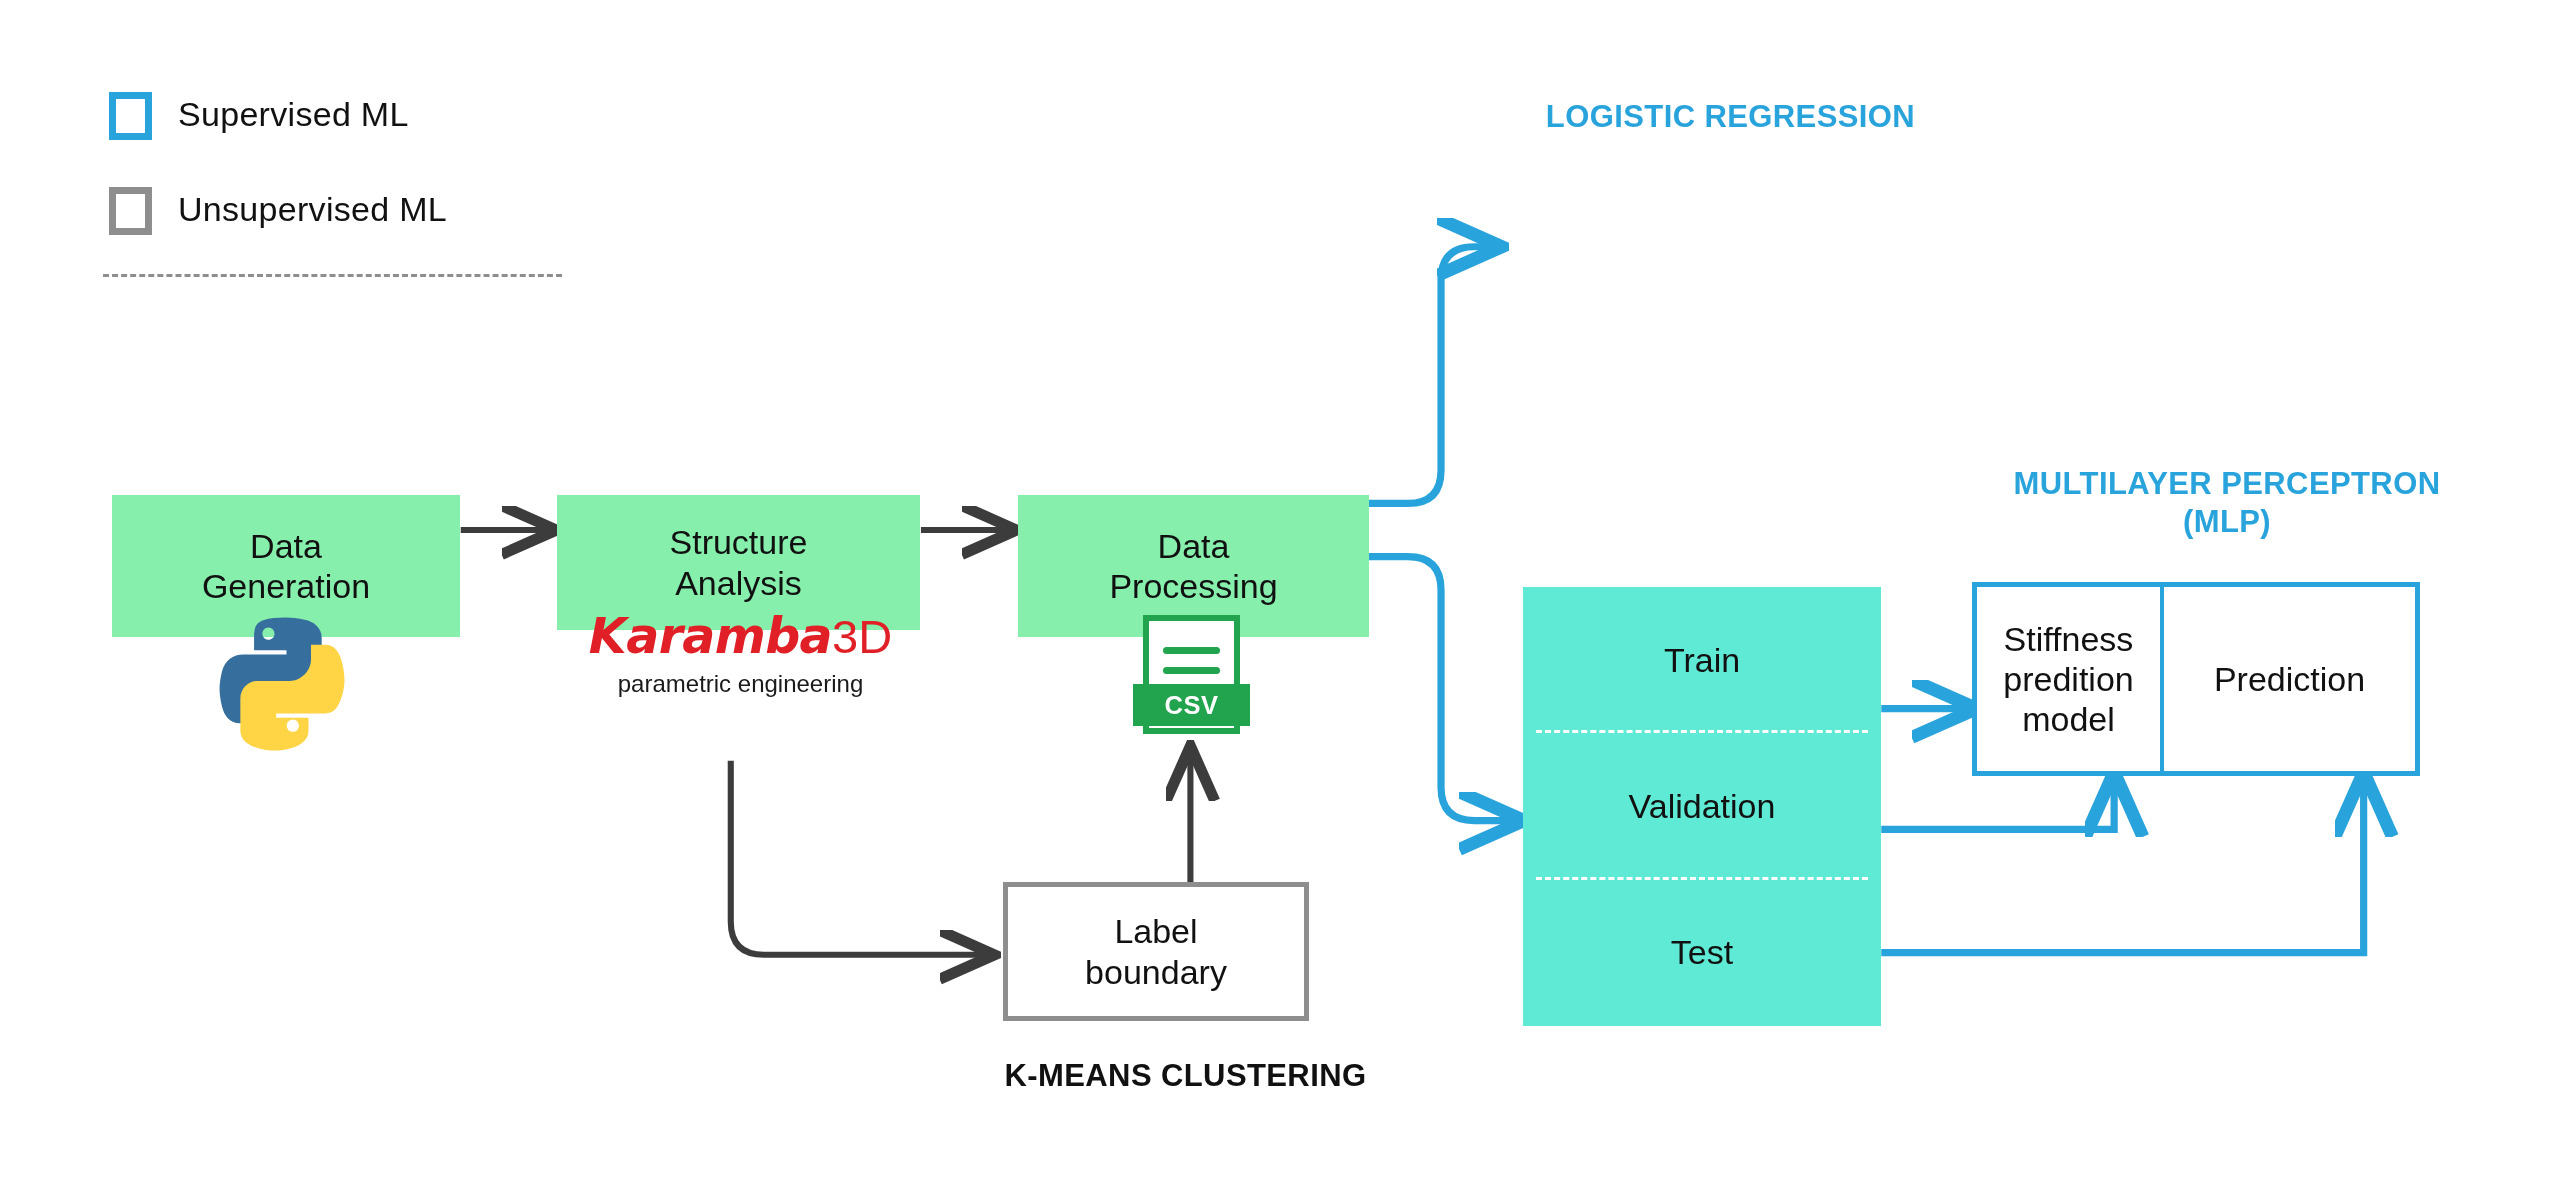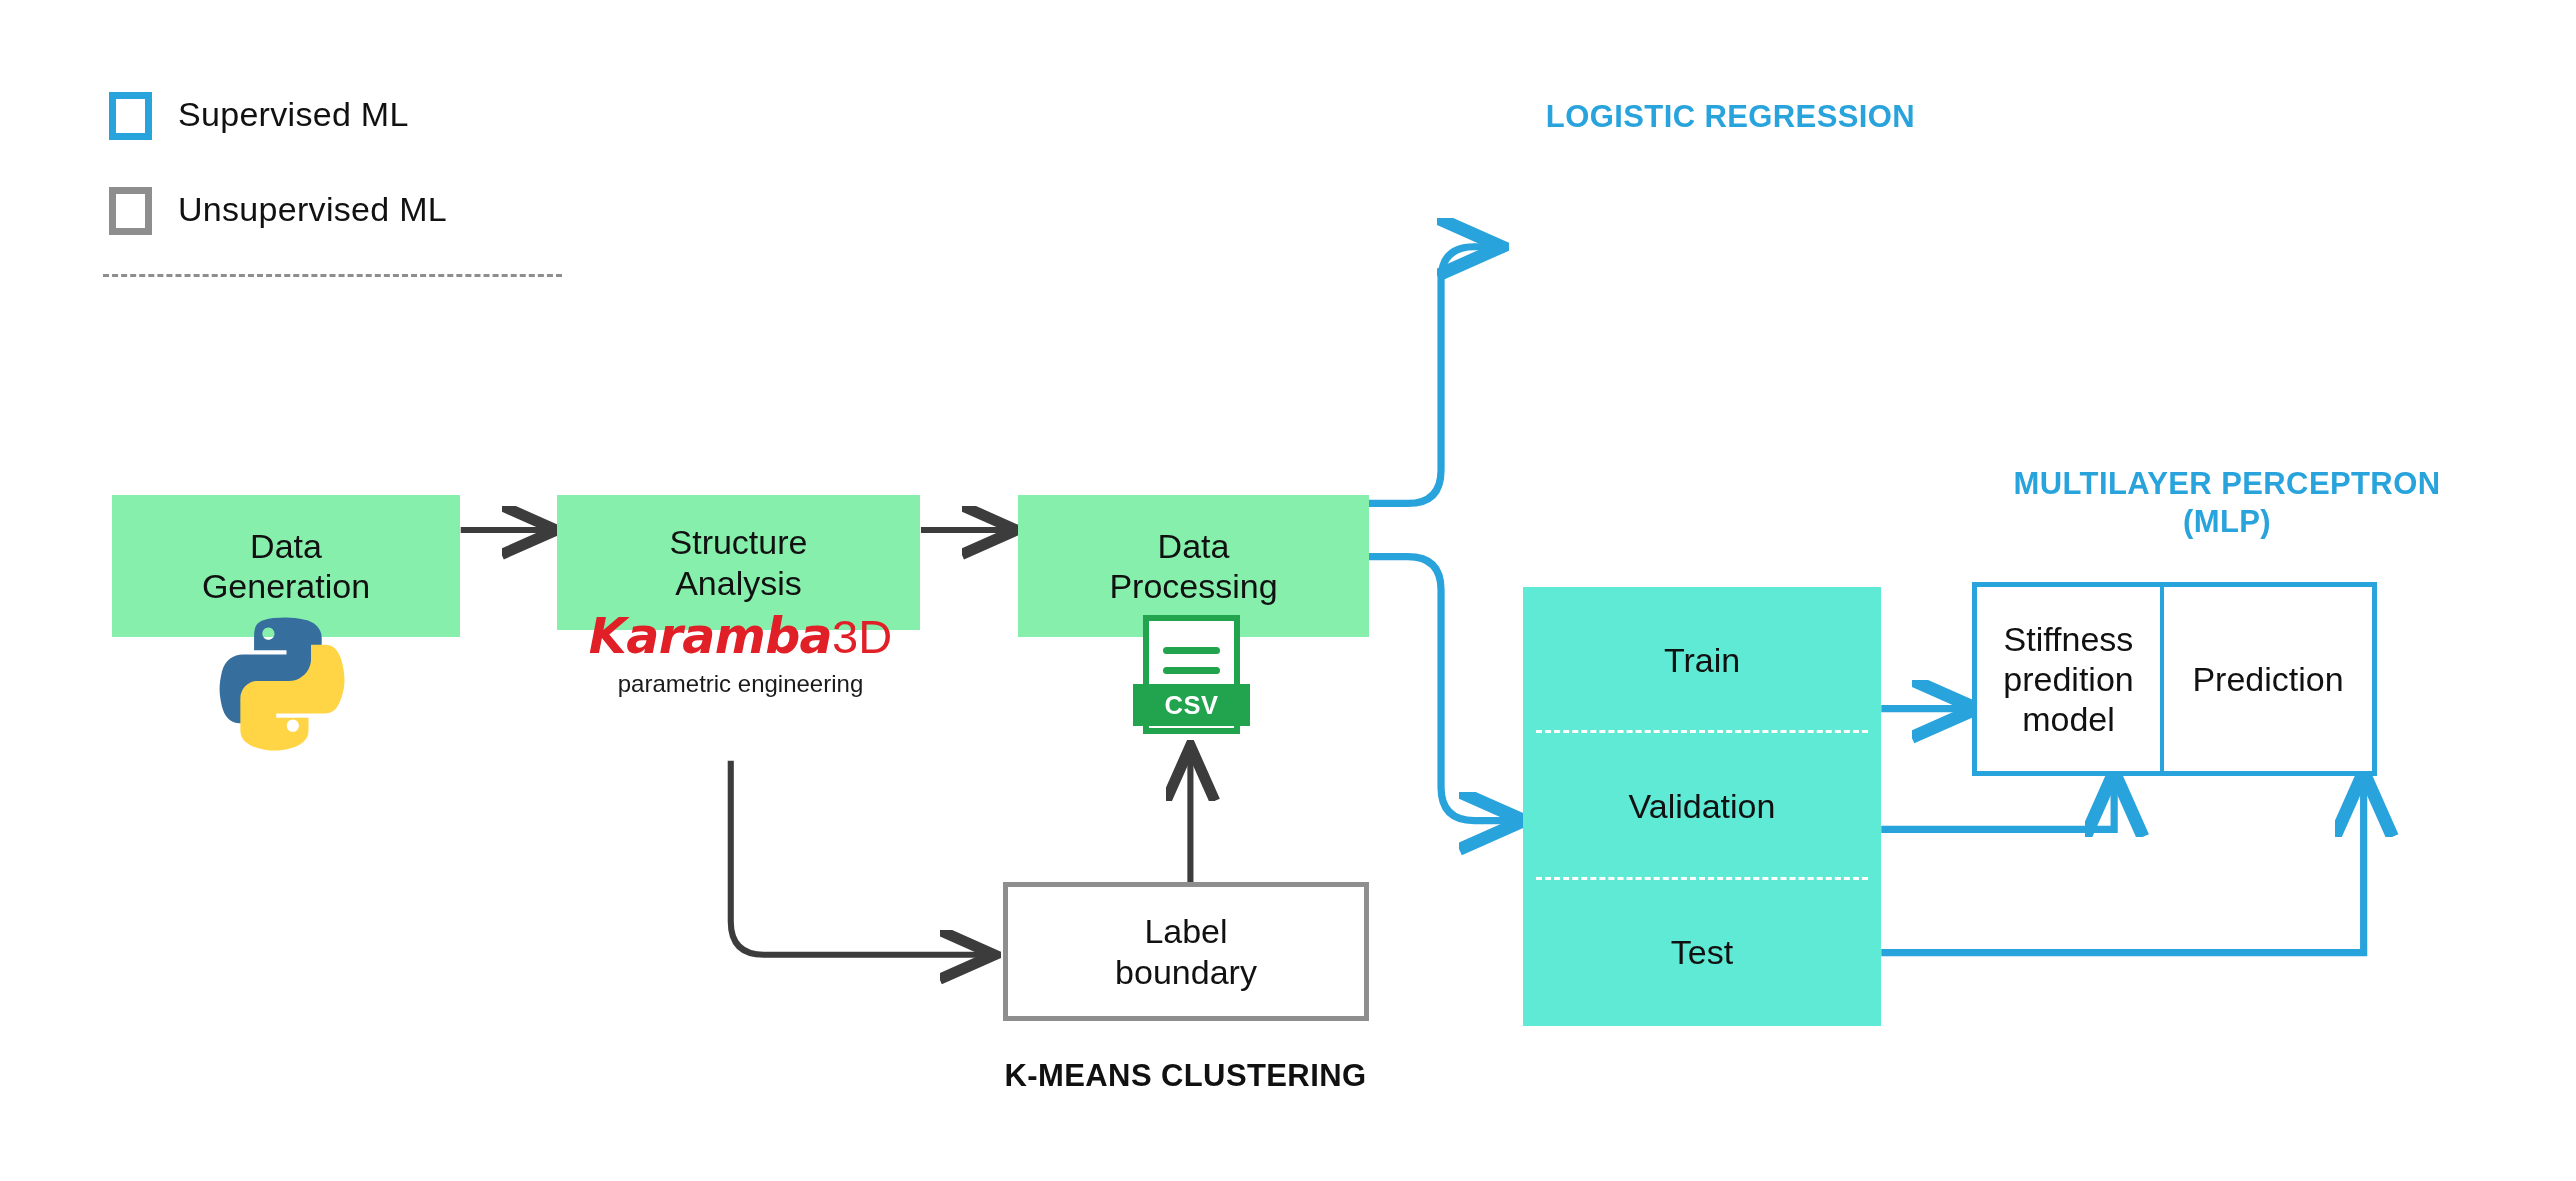--- a/index.html
+++ b/index.html
@@ -262,21 +262,21 @@
   <div class="abs box box-gray" style="left:557px; top:459px; width:363px; height:135px;">
     <span class="box-label">Structure
 Analysis</span>
   </div>
 
   <div class="abs box box-gray" style="left:1018px; top:459px; width:351px; height:142px;">
     <span class="box-label">Data
 Processing</span>
   </div>
 
-  <div class="abs box box-graystroke" style="left:1003px; top:882px; width:366px; height:139px;">
+  <div class="abs box box-graystroke" style="left:1003px; top:882px; width:306px; height:139px;">
     <span class="box-label">Label
 boundary</span>
   </div>
 
   <div class="abs section-title-dark" style="left:947px; top:1058px; width:477px;">K-MEANS CLUSTERING</div>
 
   <div class="abs py-wrap" style="left:214px; top:605px; width:145px; height:149px;">
     <svg viewBox="0 0 110 110" width="145" height="149">
       <path d="M54.6 8c-6.9 0-12.6 0.6-16.6 1.8 -6.4 1.9-7.6 5.9-7.6 13.3v9.8h24.6v3.2H22.1c-7.5 0-14 4.5-16.1 13 -2.3 9.8-2.4 15.9 0 26.1 1.8 7.6 6.2 13 13.6 13h8.5V76.5c0-8.5 7.4-16 16.1-16h24.6c7.2 0 12.9-5.9 12.9-13.1V23.1c0-7-5.9-12.2-12.9-13.4C63.9 8.6 59 8 54.6 8zM41.3 15.5c2.5 0 4.6 2.1 4.6 4.7 0 2.6-2.1 4.6-4.6 4.6 -2.6 0-4.6-2.1-4.6-4.6C36.7 17.6 38.7 15.5 41.3 15.5z" fill="#366f9e"></path>
       <path d="M88.6 36.1v11.6c0 8.9-7.6 16.4-16.1 16.4H47.9c-7.1 0-12.9 6.1-12.9 13.1v24.6c0 7 6.1 11.1 12.9 13.1 8.2 2.4 16.1 2.9 25.9 0 6.5-1.9 12.9-5.7 12.9-13.1v-9.8H62.2v-3.3h36.9c7.5 0 10.3-5.2 12.9-13 2.7-8.1 2.6-15.9 0-26.1 -1.9-7.4-5.4-13-12.9-13H88.6zM74.8 93.4c2.6 0 4.6 2.1 4.6 4.6 0 2.6-2.1 4.7-4.6 4.7 -2.5 0-4.6-2.1-4.6-4.7C70.2 95.5 72.3 93.4 74.8 93.4z" transform="translate(-15,-8)" fill="#ffd445"></path>
@@ -313,21 +313,21 @@
     </div>
     <div class="split-cell">
       <span>Validation</span>
       <div class="split-sep" style="bottom:0;"></div>
     </div>
     <div class="split-cell">
       <span>Test</span>
     </div>
   </div>
 
-  <div class="abs twin" style="left:1972px; top:582px; width:405px; height:194px;">
+  <div class="abs twin" style="left:1972px; top:582px; width:448px; height:194px;">
     <div class="twin-cell left">
       <span>Stiffness
 predition
 model</span>
     </div>
     <div class="twin-cell right">
       <span>Prediction</span>
     </div>
   </div>
 

